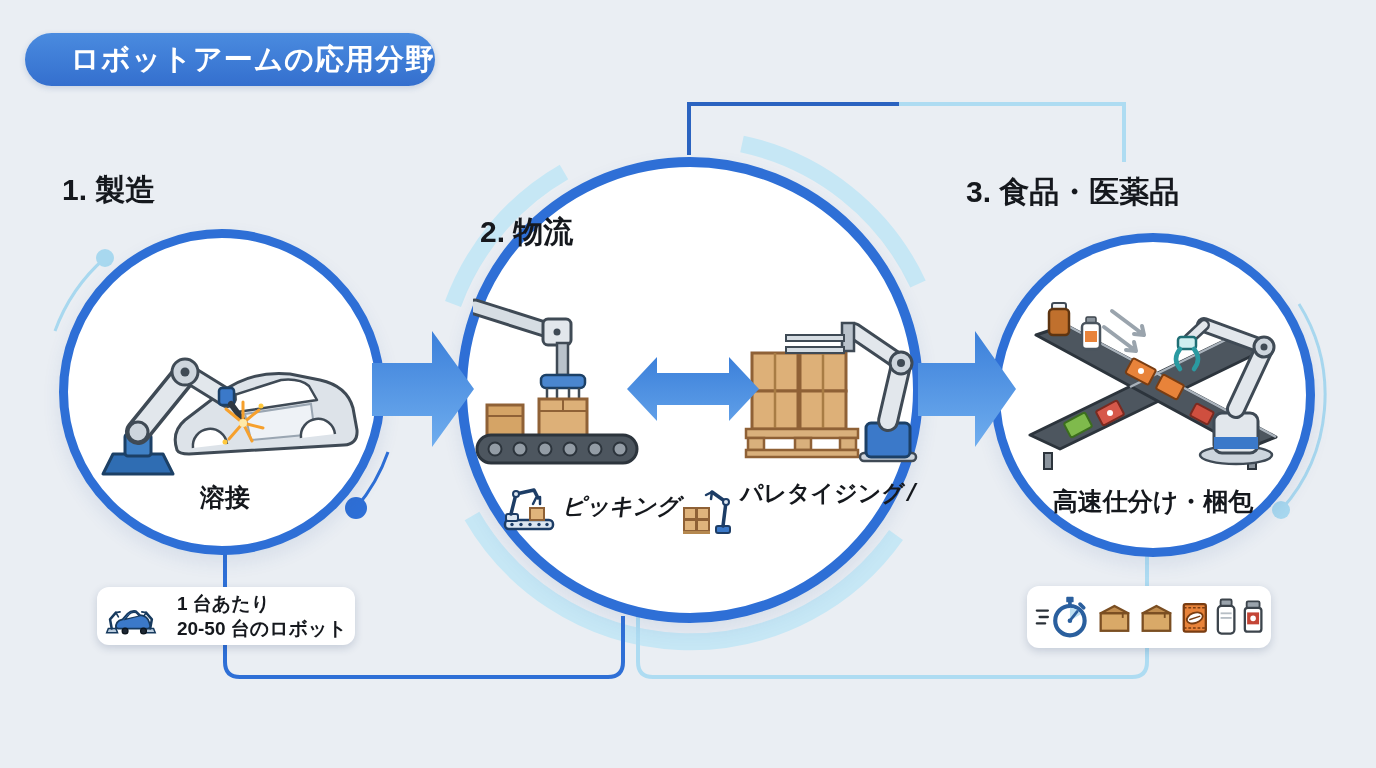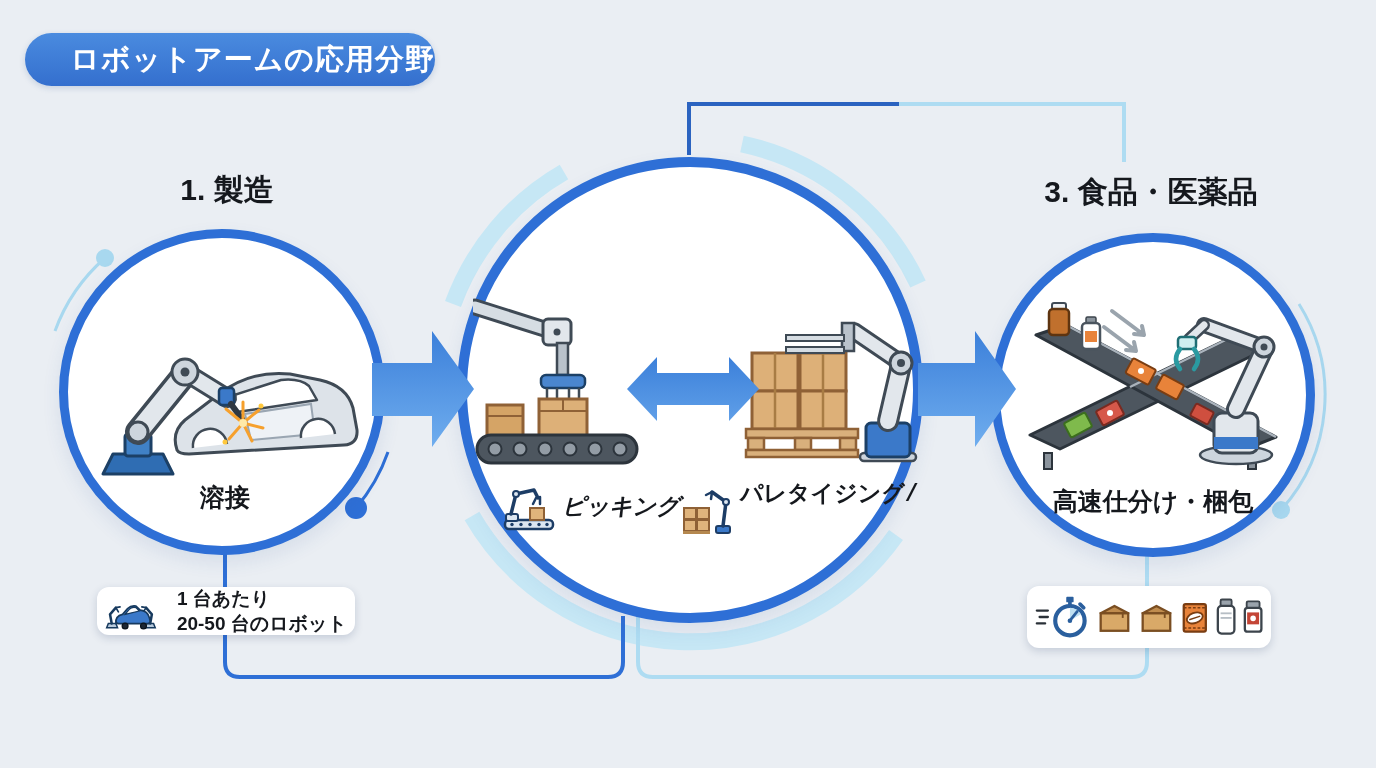--- a/index.html
+++ b/index.html
@@ -18,38 +18,38 @@
     color:#fff;font-weight:bold;font-size:29px;letter-spacing:1px;z-index:6;
     box-shadow:0 2px 6px rgba(30,70,140,.18);
   }
   
   .circle{position:absolute;border-radius:50%;background:#fff;box-sizing:border-box;z-index:2;
           box-shadow:0 8px 18px rgba(50,90,160,.10);}
   .c1{left:59px;top:229px;width:326px;height:326px;border:9px solid #2e6fd6;}
   .c2{left:457px;top:157px;width:466px;height:466px;border:10px solid #2e6fd6;}
   .c3{left:991px;top:233px;width:324px;height:324px;border:9px solid #2e6fd6;}
   
-  .heading{position:absolute;z-index:4;font-weight:bold;font-size:30px;text-align:center;}
+  .heading{position:absolute;z-index:4;font-weight:bold;font-size:30px;text-align:left;}
   .h1{left:62px;top:170px;width:330px;}
   .h2{left:480px;top:212px;width:420px;}
   .h3{left:966px;top:172px;width:370px;}
   .caption{position:absolute;z-index:4;font-weight:bold;font-size:25px;text-align:center;}
   .cap1{left:105px;top:481px;width:240px;}
   .cap3{left:1003px;top:485px;width:300px;}
   .mini-label{position:absolute;z-index:4;font-weight:bold;font-size:23px;line-height:29px;}
   .decor,.arrows{position:absolute;left:0;top:0;z-index:1;pointer-events:none;}
   .arrows{z-index:5;}
   .scene{position:absolute;z-index:3;}
   
   .note-box{
     position:absolute;z-index:6;background:#fff;border-radius:12px;
     box-shadow:0 3px 9px rgba(25,50,95,.18);
     display:flex;align-items:center;box-sizing:border-box;
   }
-  .nb1{left:97px;top:587px;width:258px;height:48px;padding:4px 8px;gap:20px;}
+  .nb1{left:97px;top:587px;width:258px;height:58px;padding:4px 8px;gap:20px;}
   .nb2{left:1027px;top:586px;width:244px;height:62px;padding:4px 8px;gap:7px;justify-content:center;}
   .note-text{font-weight:bold;font-size:19px;line-height:25px;white-space:nowrap;}
 </style>
 </head>
 <body>
 
 <div class="canvas">
 
   <svg class="decor" width="1376" height="768" viewBox="0 0 1376 768">
 
@@ -81,20 +81,21 @@
 
   <div class="title-pill">
     <span>ロボットアームの応用分野</span>
   </div>
 
   <div class="circle c1"></div>
   <div class="circle c2"></div>
   <div class="circle c3"></div>
 
   <div class="heading h1">1. 製造</div>
+  <div class="heading h2">2. 物流</div>
   <div class="heading h3">3. 食品・医薬品</div>
   <div class="caption cap1">溶接</div>
   <div class="caption cap3">高速仕分け・梱包</div>
 
   <svg class="scene" style="left:85px;top:282px;" width="280" height="205" viewBox="0 0 280 205">
 
     <g>
       <path d="M92 168 Q86 150 100 138 L134 112 Q165 88 205 92 L235 98 Q262 104 268 126 L272 148 Q273 162 259 163 L104 172 Q94 172 92 168 Z" fill="#dde3e9" stroke="#3f4a55" stroke-width="3" stroke-linejoin="round"></path>
       <path d="M140 116 L196 98 Q215 96 224 104 L232 118 L152 130 Z" fill="#ffffff" stroke="#3f4a55" stroke-width="2.5" stroke-linejoin="round"></path>
       <path d="M160 132 L226 122 L230 152 L166 158 Z" fill="#eef2f6" stroke="#9aa6b2" stroke-width="2"></path>

